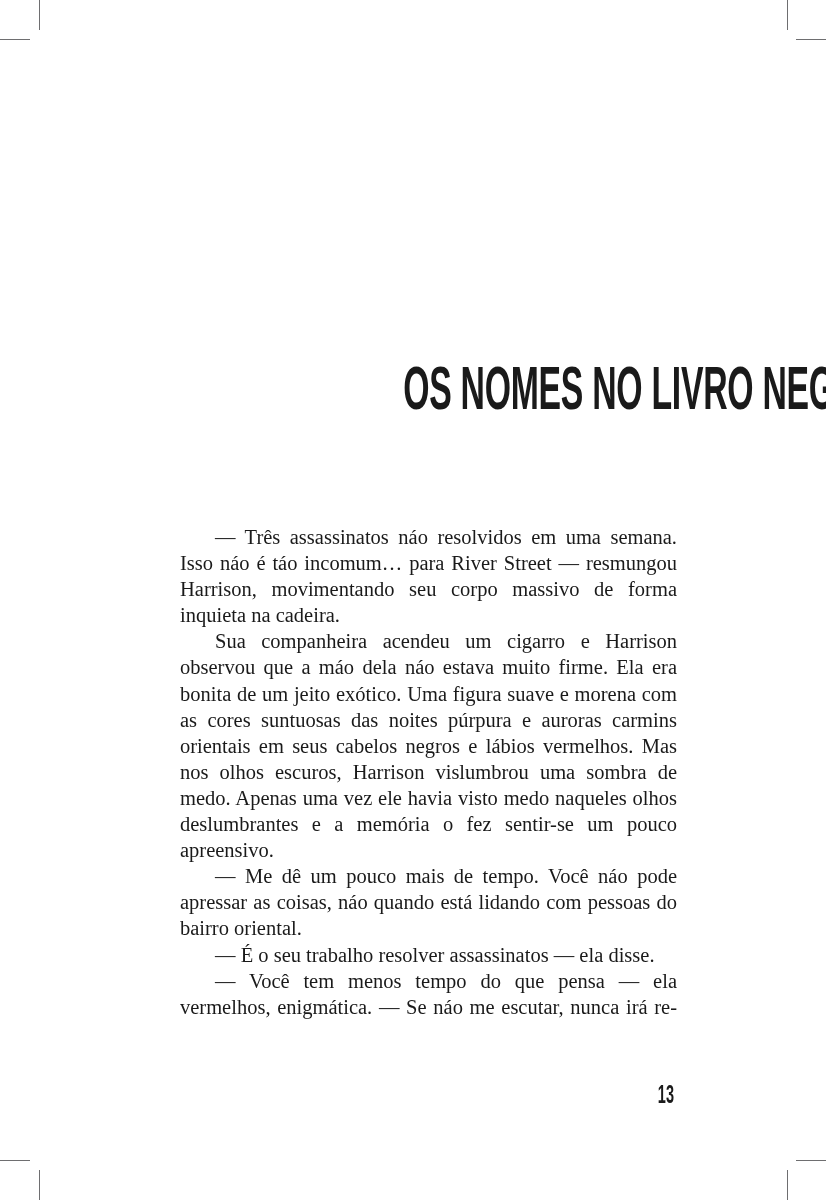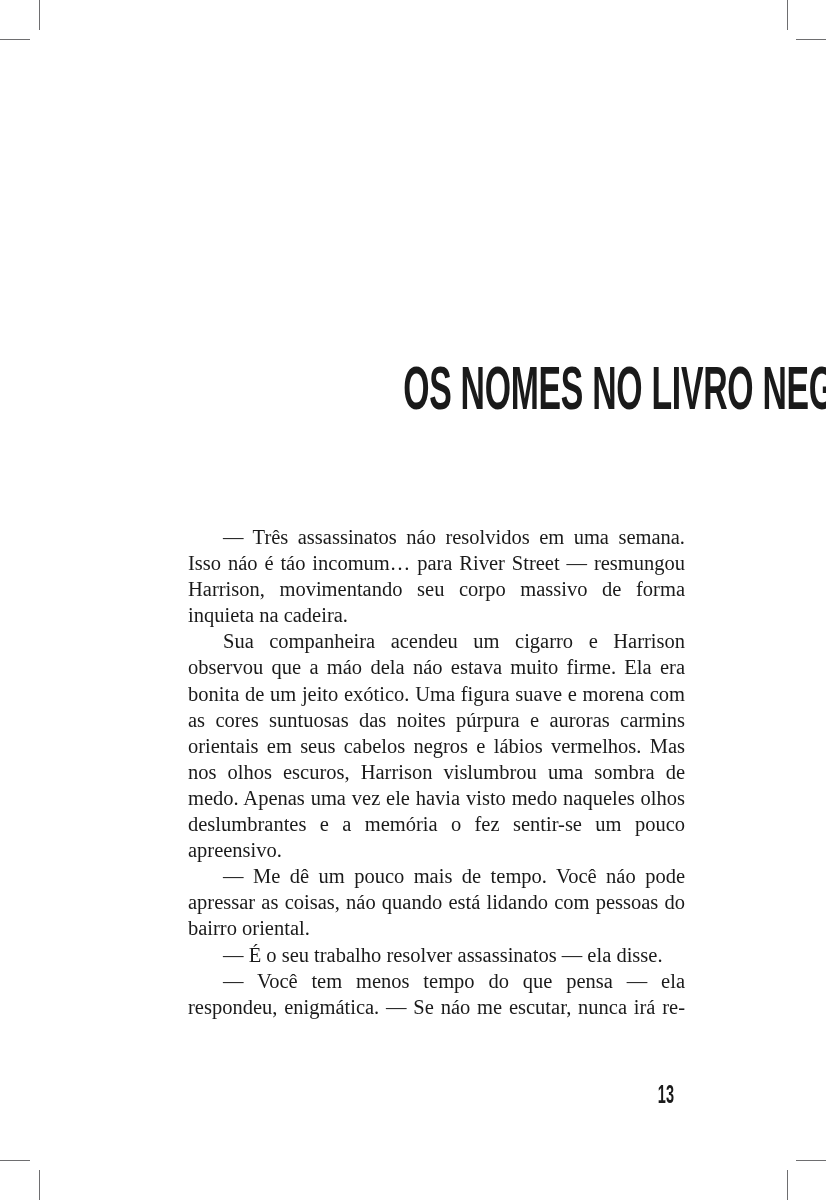--- a/index.html
+++ b/index.html
@@ -48,21 +48,21 @@
     line-height: 62px;
     letter-spacing: -0.5px;
     color: #1a1a1a;
     transform: scaleX(0.545);
     transform-origin: right center;
     white-space: nowrap;
   }
 
   .body-copy {
     position: absolute;
-    left: 188px;
+    left: 180px;
     top: 524px;
     width: 497px;
     font-family: "Liberation Serif", "DejaVu Serif", serif;
     font-size: 20.5px;
     line-height: 26.1px;
     color: #1a1a1a;
     text-align: justify;
     text-justify: inter-word;
     hyphens: none;
   }
@@ -112,18 +112,18 @@
   <div class="crop-mark crop-v crop-br-v"></div>
   <div class="crop-mark crop-h crop-br-h"></div>
 
   <h1 class="chapter-title">OS NOMES NO LIVRO NEGRO</h1>
 
   <div class="body-copy">
     <p>— Três assassinatos náo resolvidos em uma semana. Isso náo é táo incomum… para River Street — resmungou Harrison, movimentando seu corpo massivo de forma inquieta na cadeira.</p>
     <p>Sua companheira acendeu um cigarro e Harrison observou que a máo dela náo estava muito firme. Ela era bonita de um jeito exótico. Uma figura suave e morena com as cores suntuosas das noites púrpura e auroras carmins orientais em seus cabelos negros e lábios vermelhos. Mas nos olhos escuros, Harrison vislumbrou uma sombra de medo. Apenas uma vez ele havia visto medo naqueles olhos deslumbrantes e a memória o fez sentir-se um pouco apreensivo.</p>
     <p>— Me dê um pouco mais de tempo. Você náo pode apressar as coisas, náo quando está lidando com pessoas do bairro oriental.</p>
     <p>— É o seu trabalho resolver assassinatos — ela disse.</p>
-    <p class="last-line">— Você tem menos tempo do que pensa — ela respondeu, enigmática. — Se náo me escutar, nunca irá re-</p>
+    <p class="last-line">— Você tem menos tempo do que pensa — ela vermelhos, enigmática. — Se náo me escutar, nunca irá re-</p>
   </div>
 
   <div class="folio">13</div>
 
 </div>
 
 </body></html>

